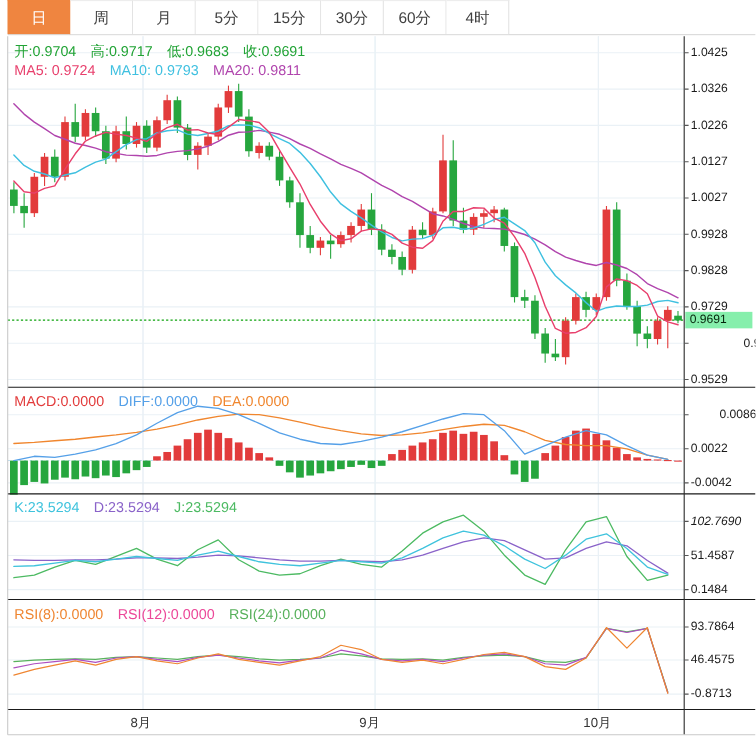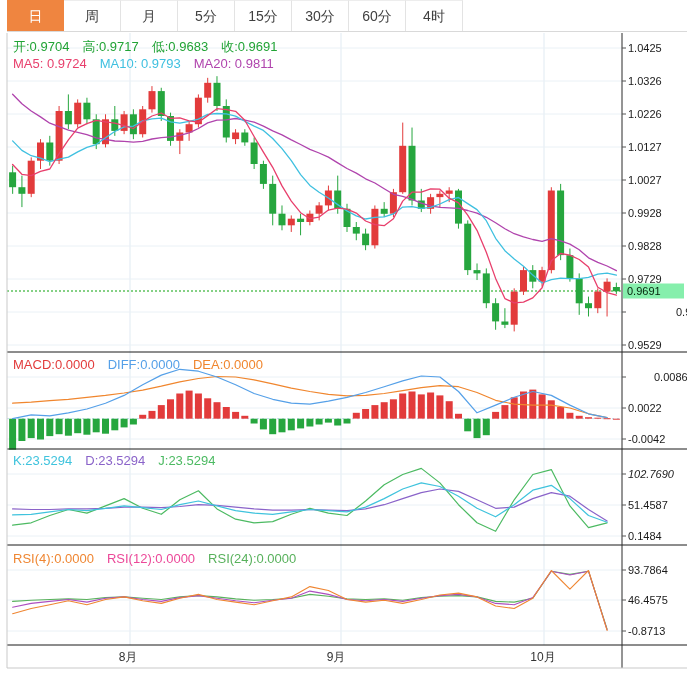--- a/index.html
+++ b/index.html
@@ -300,21 +300,21 @@
       <line x1="622" y1="536" x2="626" y2="536" stroke="#555" stroke-width="1"></line>
       <line x1="622" y1="570" x2="626" y2="570" stroke="#555" stroke-width="1"></line>
       <line x1="622" y1="600" x2="626" y2="600" stroke="#555" stroke-width="1"></line>
       <line x1="622" y1="631" x2="626" y2="631" stroke="#555" stroke-width="1"></line>
     </svg>
   <div class="plot-surface"></div>
   <div class="lg" id="lg-ohlc" style="top:38px;"><span style="color: rgb(33, 163, 53);">开:0.9704</span><span style="color: rgb(33, 163, 53);">高:0.9717</span><span style="color: rgb(33, 163, 53);">低:0.9683</span><span style="color: rgb(33, 163, 53);">收:0.9691</span></div>
   <div class="lg" id="lg-ma" style="top:56px;"><span style="color: rgb(232, 63, 108);">MA5: 0.9724</span><span style="color: rgb(63, 192, 224);">MA10: 0.9793</span><span style="color: rgb(176, 68, 173);">MA20: 0.9811</span></div>
   <div class="lg" id="lg-macd" style="top:357px;"><span style="color: rgb(226, 59, 59);">MACD:0.0000</span><span style="color: rgb(85, 160, 232);">DIFF:0.0000</span><span style="color: rgb(240, 134, 46);">DEA:0.0000</span></div>
   <div class="lg" id="lg-kdj" style="top:453px;"><span style="color: rgb(63, 195, 221);">K:23.5294</span><span style="color: rgb(138, 99, 201);">D:23.5294</span><span style="color: rgb(76, 186, 98);">J:23.5294</span></div>
-  <div class="lg" id="lg-rsi" style="top:551px;"><span style="color: rgb(239, 134, 50);">RSI(4):0.0000</span><span style="color: #ec4899;">RSI(12):0.0000</span><span style="color: rgb(88, 177, 92);">RSI(24):0.0000</span></div>
+  <div class="lg" id="lg-rsi" style="top:551px;"><span style="color: rgb(239, 134, 50);">RSI(8):0.0000</span><span style="color: #ec4899;">RSI(12):0.0000</span><span style="color: rgb(88, 177, 92);">RSI(24):0.0000</span></div>
   <div id="axis-labels">
       <div class="ax" style="top: 48px;">1.0425</div>
       <div class="ax" style="top: 81px;">1.0326</div>
       <div class="ax" style="top: 114px;">1.0226</div>
       <div class="ax" style="top: 147px;">1.0127</div>
       <div class="ax" style="top: 180px;">1.0027</div>
       <div class="ax" style="top: 213px;">0.9928</div>
       <div class="ax" style="top: 246px;">0.9828</div>
       <div class="ax" style="top: 279px;">0.9729</div>
       <div class="ax" style="top: 312px; padding-left: 48px;">0.9629</div>

